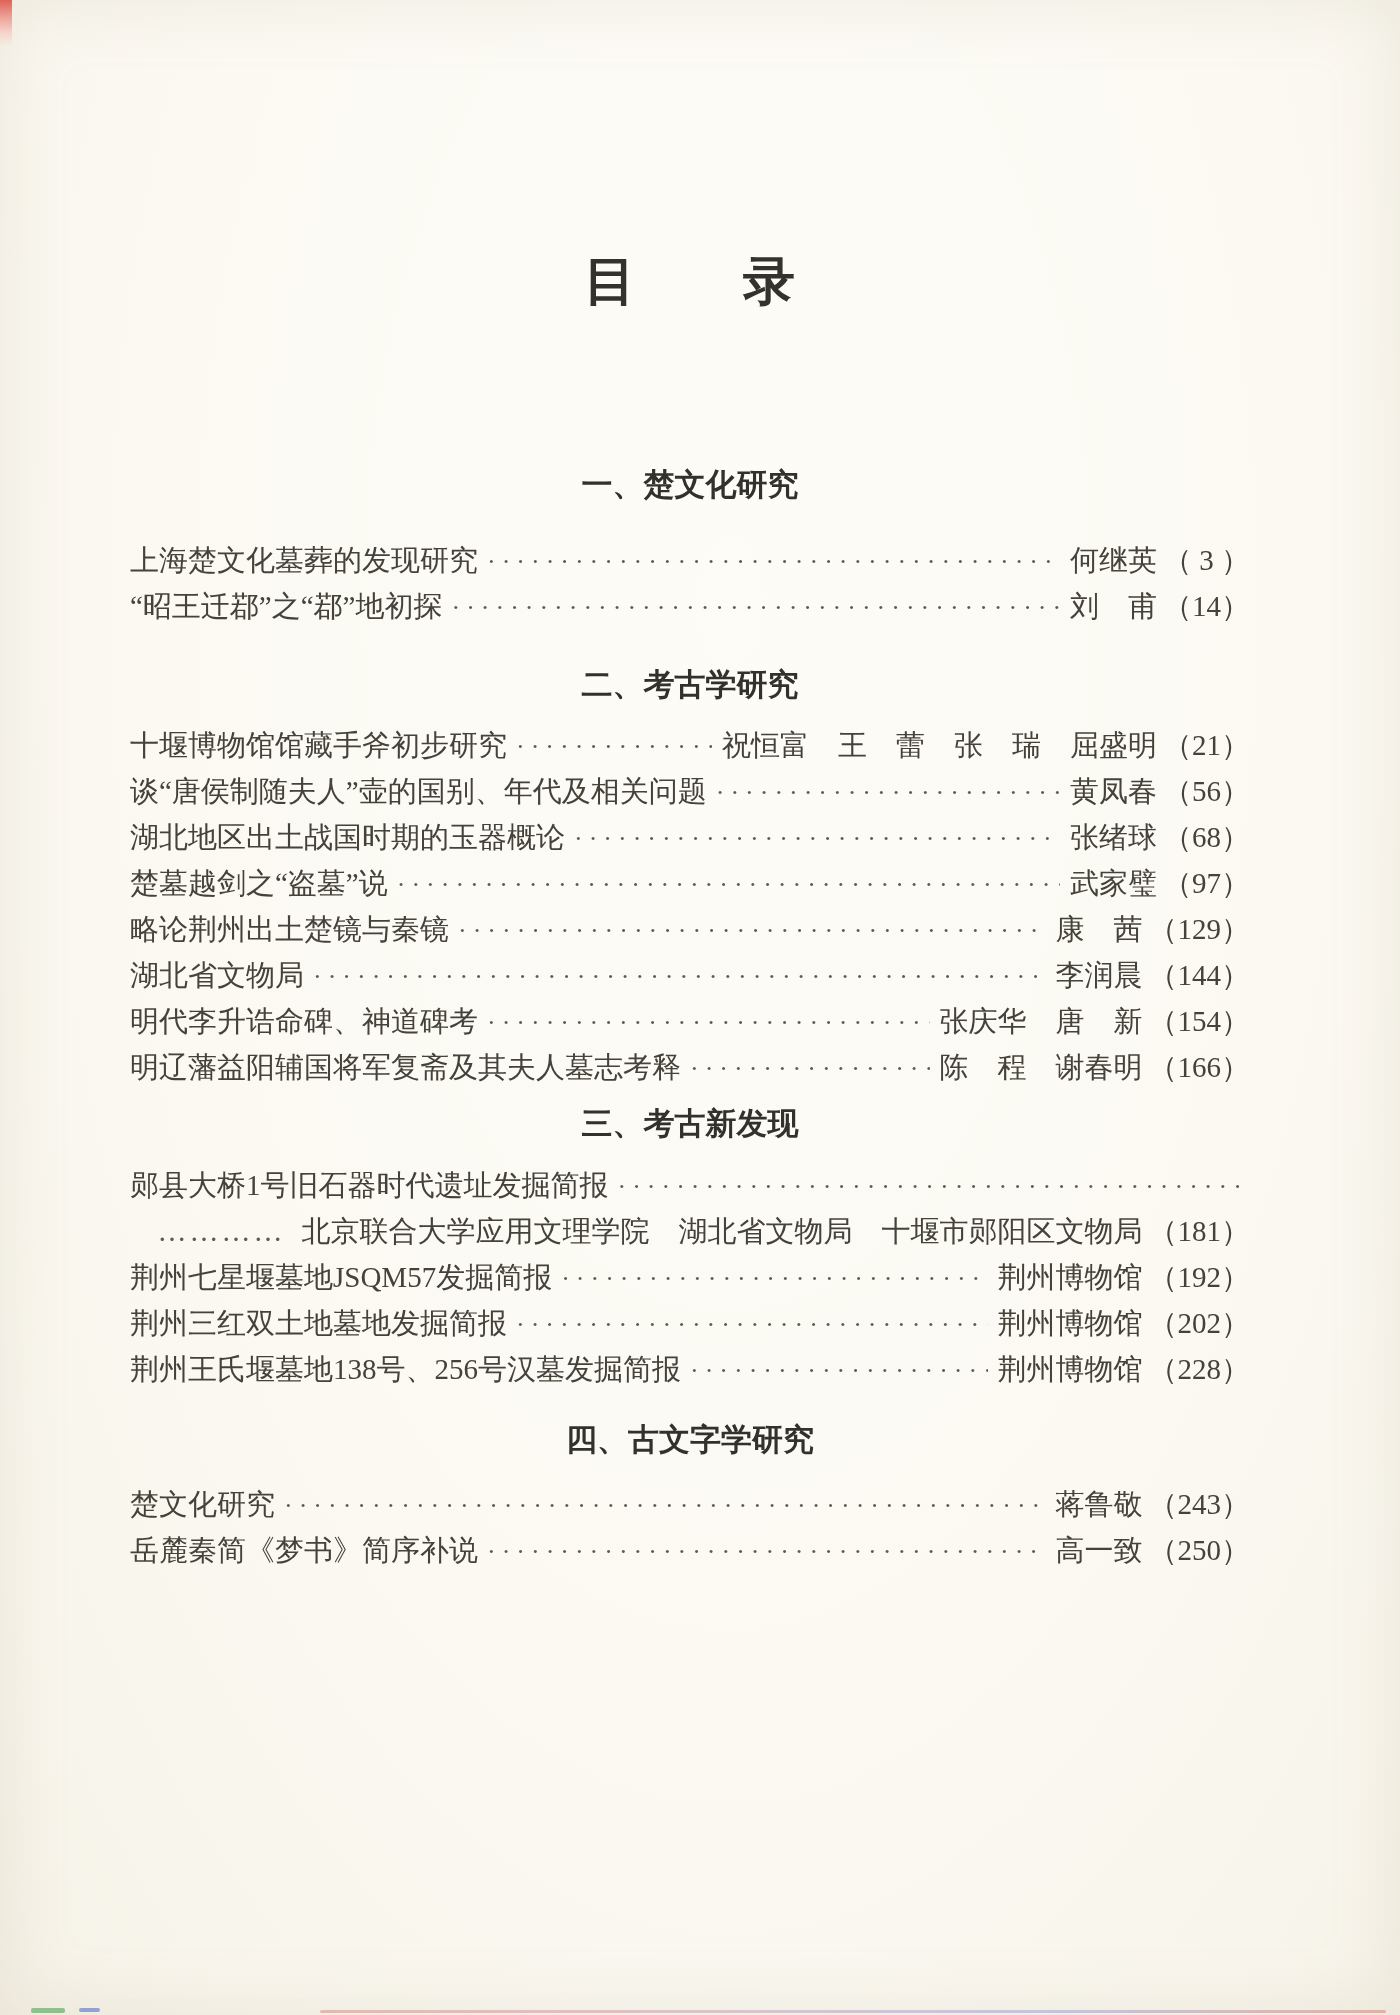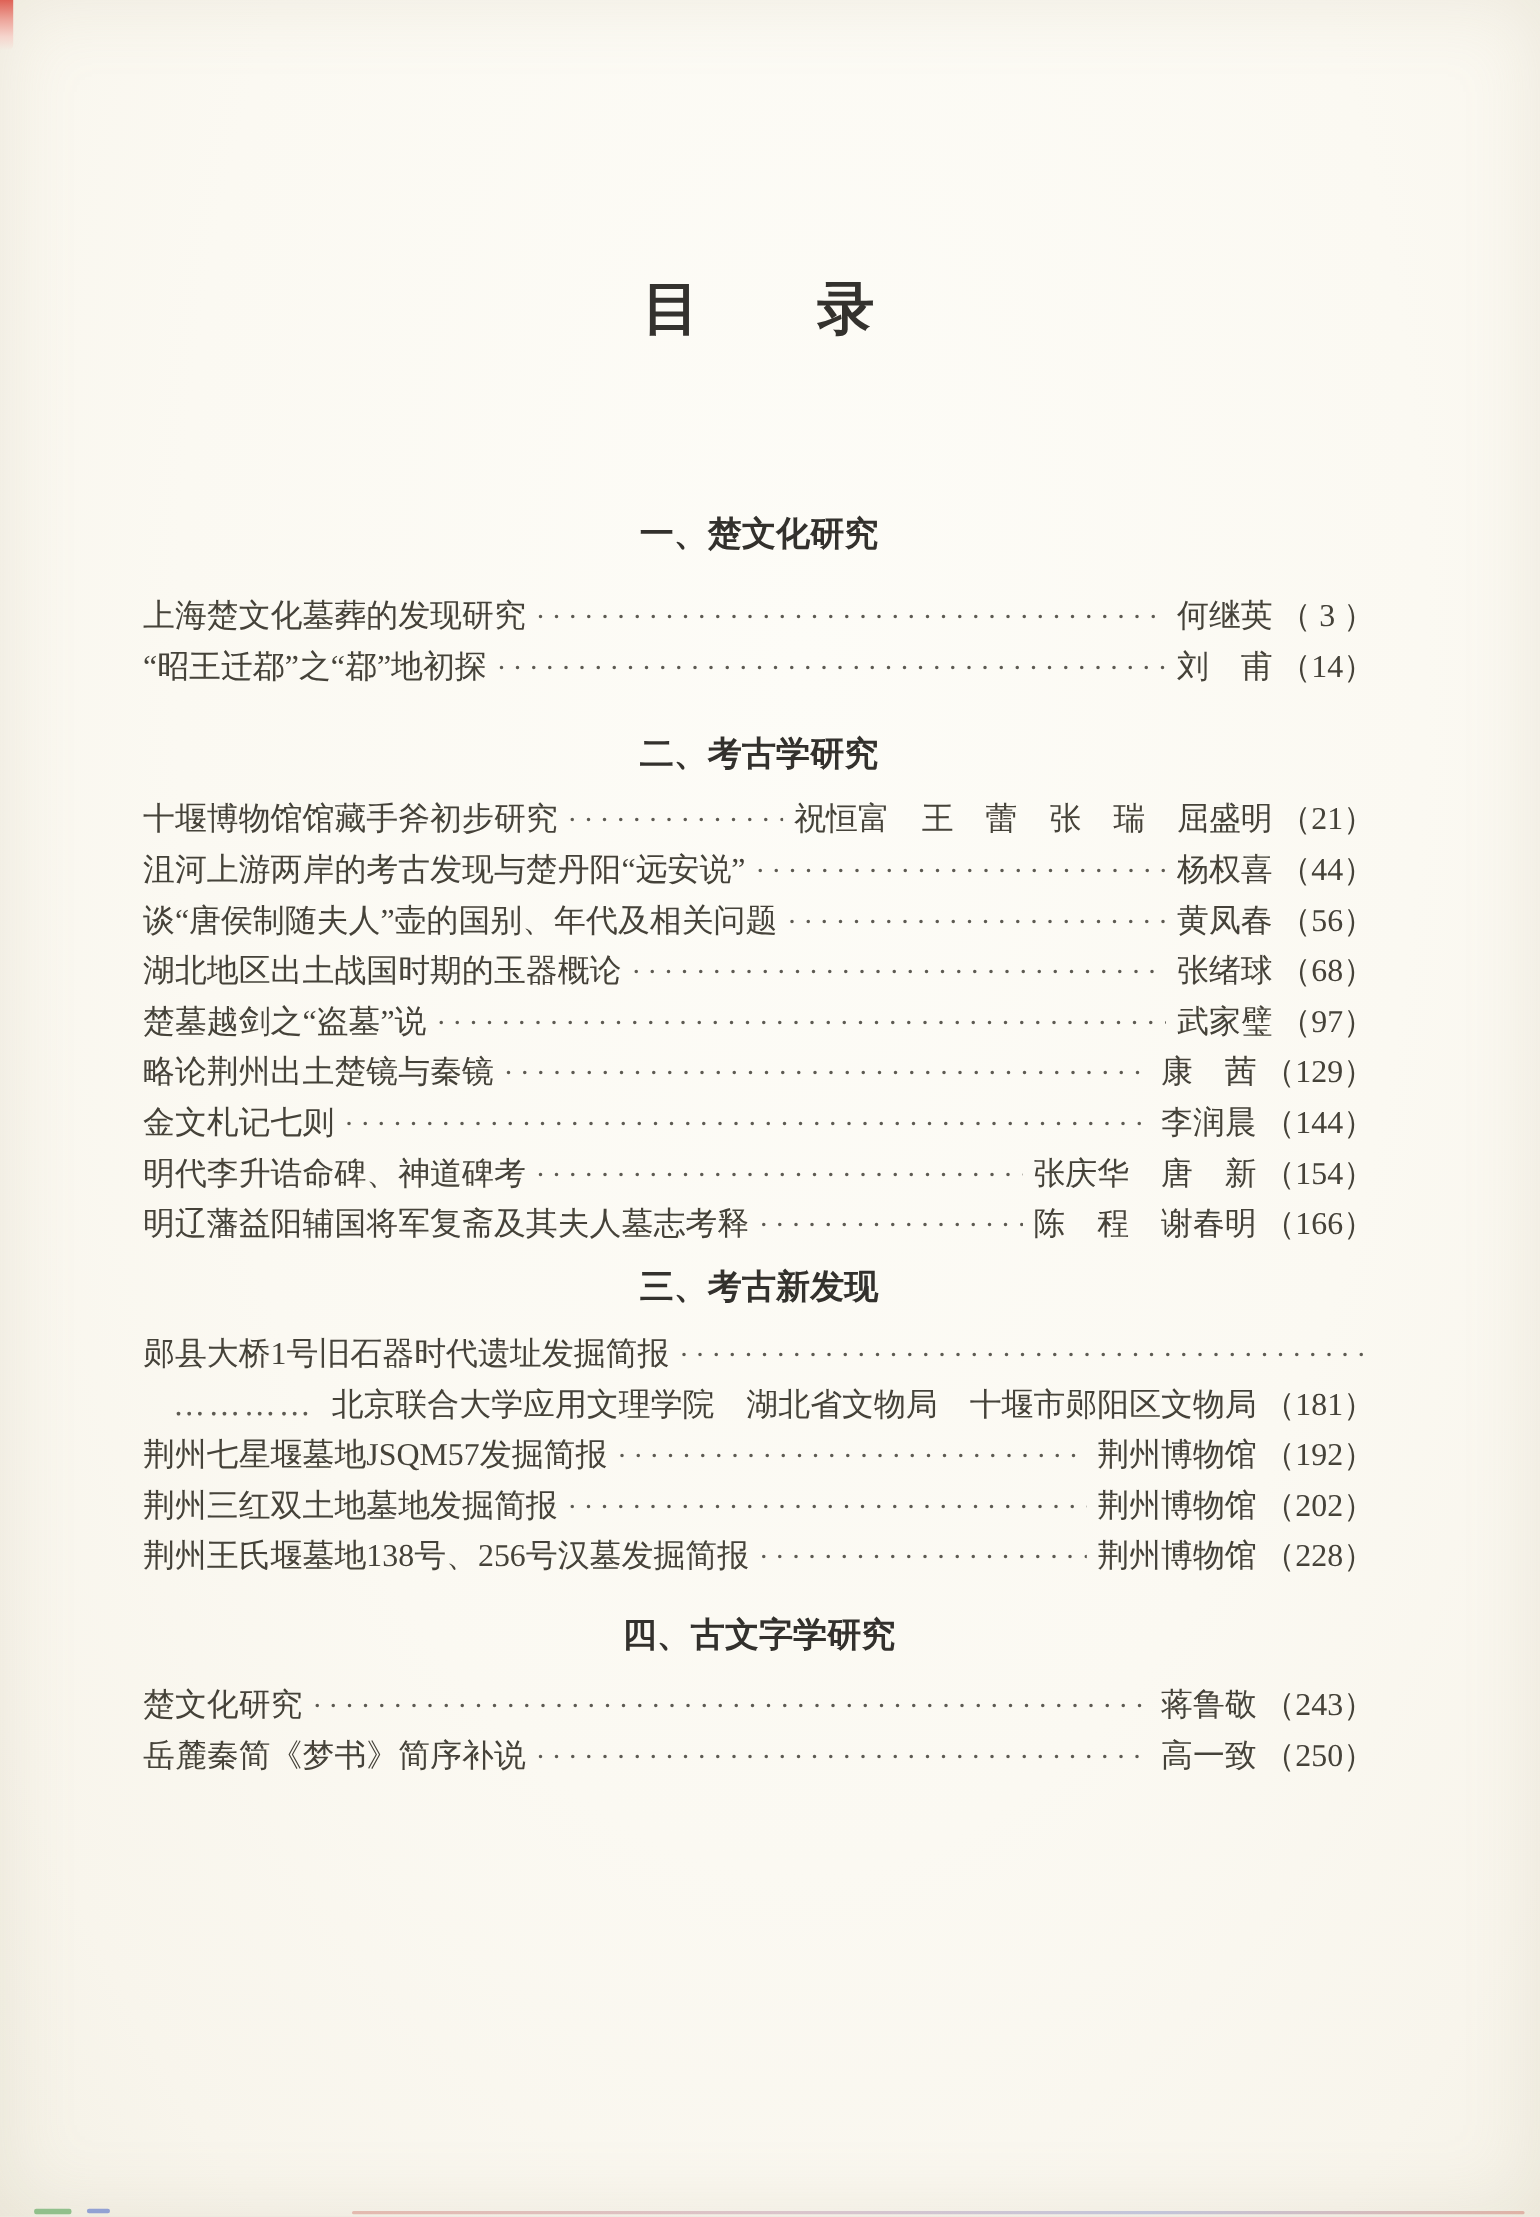--- a/index.html
+++ b/index.html
@@ -91,26 +91,20 @@
         </section>
         <section class="toc-section">
           <h2 class="section-heading">二、考古学研究</h2>
           <div class="entry">
             <span class="entry-title">十堰博物馆馆藏手斧初步研究</span>
             <span class="leader"></span>
             <span class="authors">祝恒富　王　蕾　张　瑞　屈盛明</span>
             <span class="pageno">（21）</span>
           </div>
           <div class="entry">
-            <span class="entry-title">沮河上游两岸的考古发现与楚丹阳“远安说”</span>
-            <span class="leader"></span>
-            <span class="authors">杨权喜</span>
-            <span class="pageno">（44）</span>
-          </div>
-          <div class="entry">
             <span class="entry-title">谈“唐侯制随夫人”壶的国别、年代及相关问题</span>
             <span class="leader"></span>
             <span class="authors">黄凤春</span>
             <span class="pageno">（56）</span>
           </div>
           <div class="entry">
             <span class="entry-title">湖北地区出土战国时期的玉器概论</span>
             <span class="leader"></span>
             <span class="authors">张绪球</span>
             <span class="pageno">（68）</span>
@@ -121,21 +115,21 @@
             <span class="authors">武家璧</span>
             <span class="pageno">（97）</span>
           </div>
           <div class="entry">
             <span class="entry-title">略论荆州出土楚镜与秦镜</span>
             <span class="leader"></span>
             <span class="authors">康　茜</span>
             <span class="pageno">（129）</span>
           </div>
           <div class="entry">
-            <span class="entry-title">金文札记七则</span>
+            <span class="entry-title">湖北省文物局</span>
             <span class="leader"></span>
             <span class="authors">李润晨</span>
             <span class="pageno">（144）</span>
           </div>
           <div class="entry">
             <span class="entry-title">明代李升诰命碑、神道碑考</span>
             <span class="leader"></span>
             <span class="authors">张庆华　唐　新</span>
             <span class="pageno">（154）</span>
           </div>

